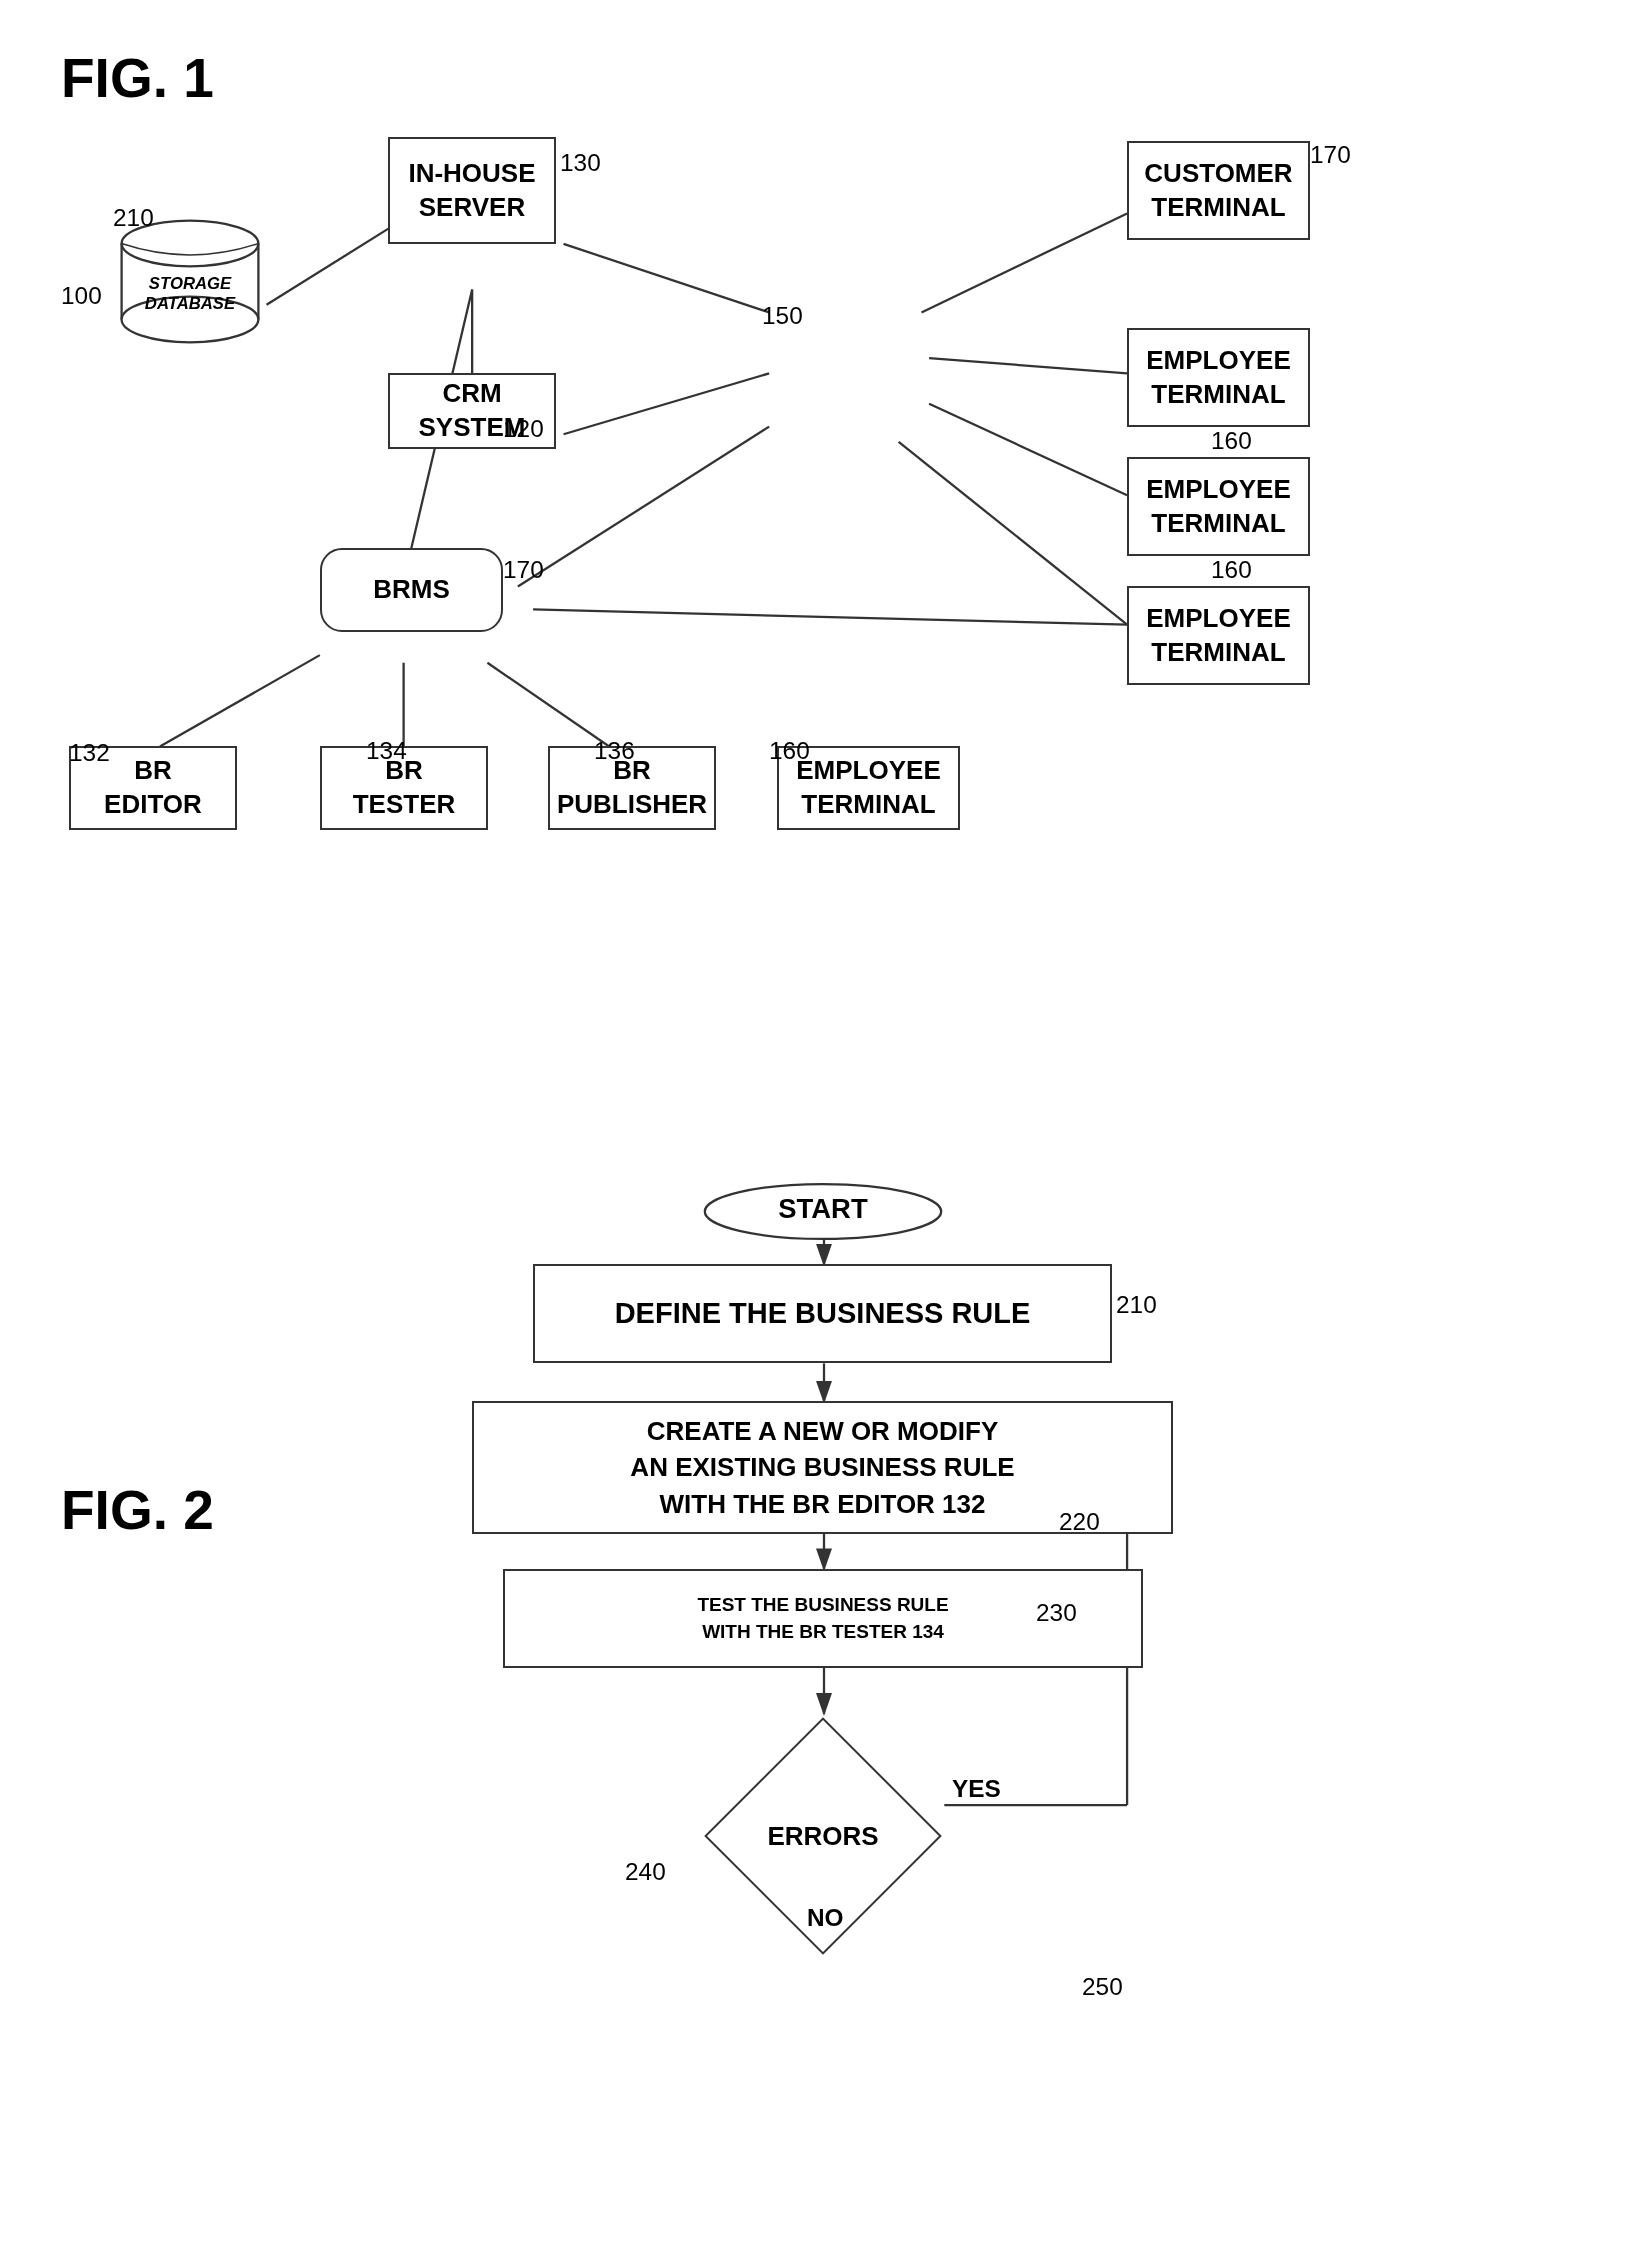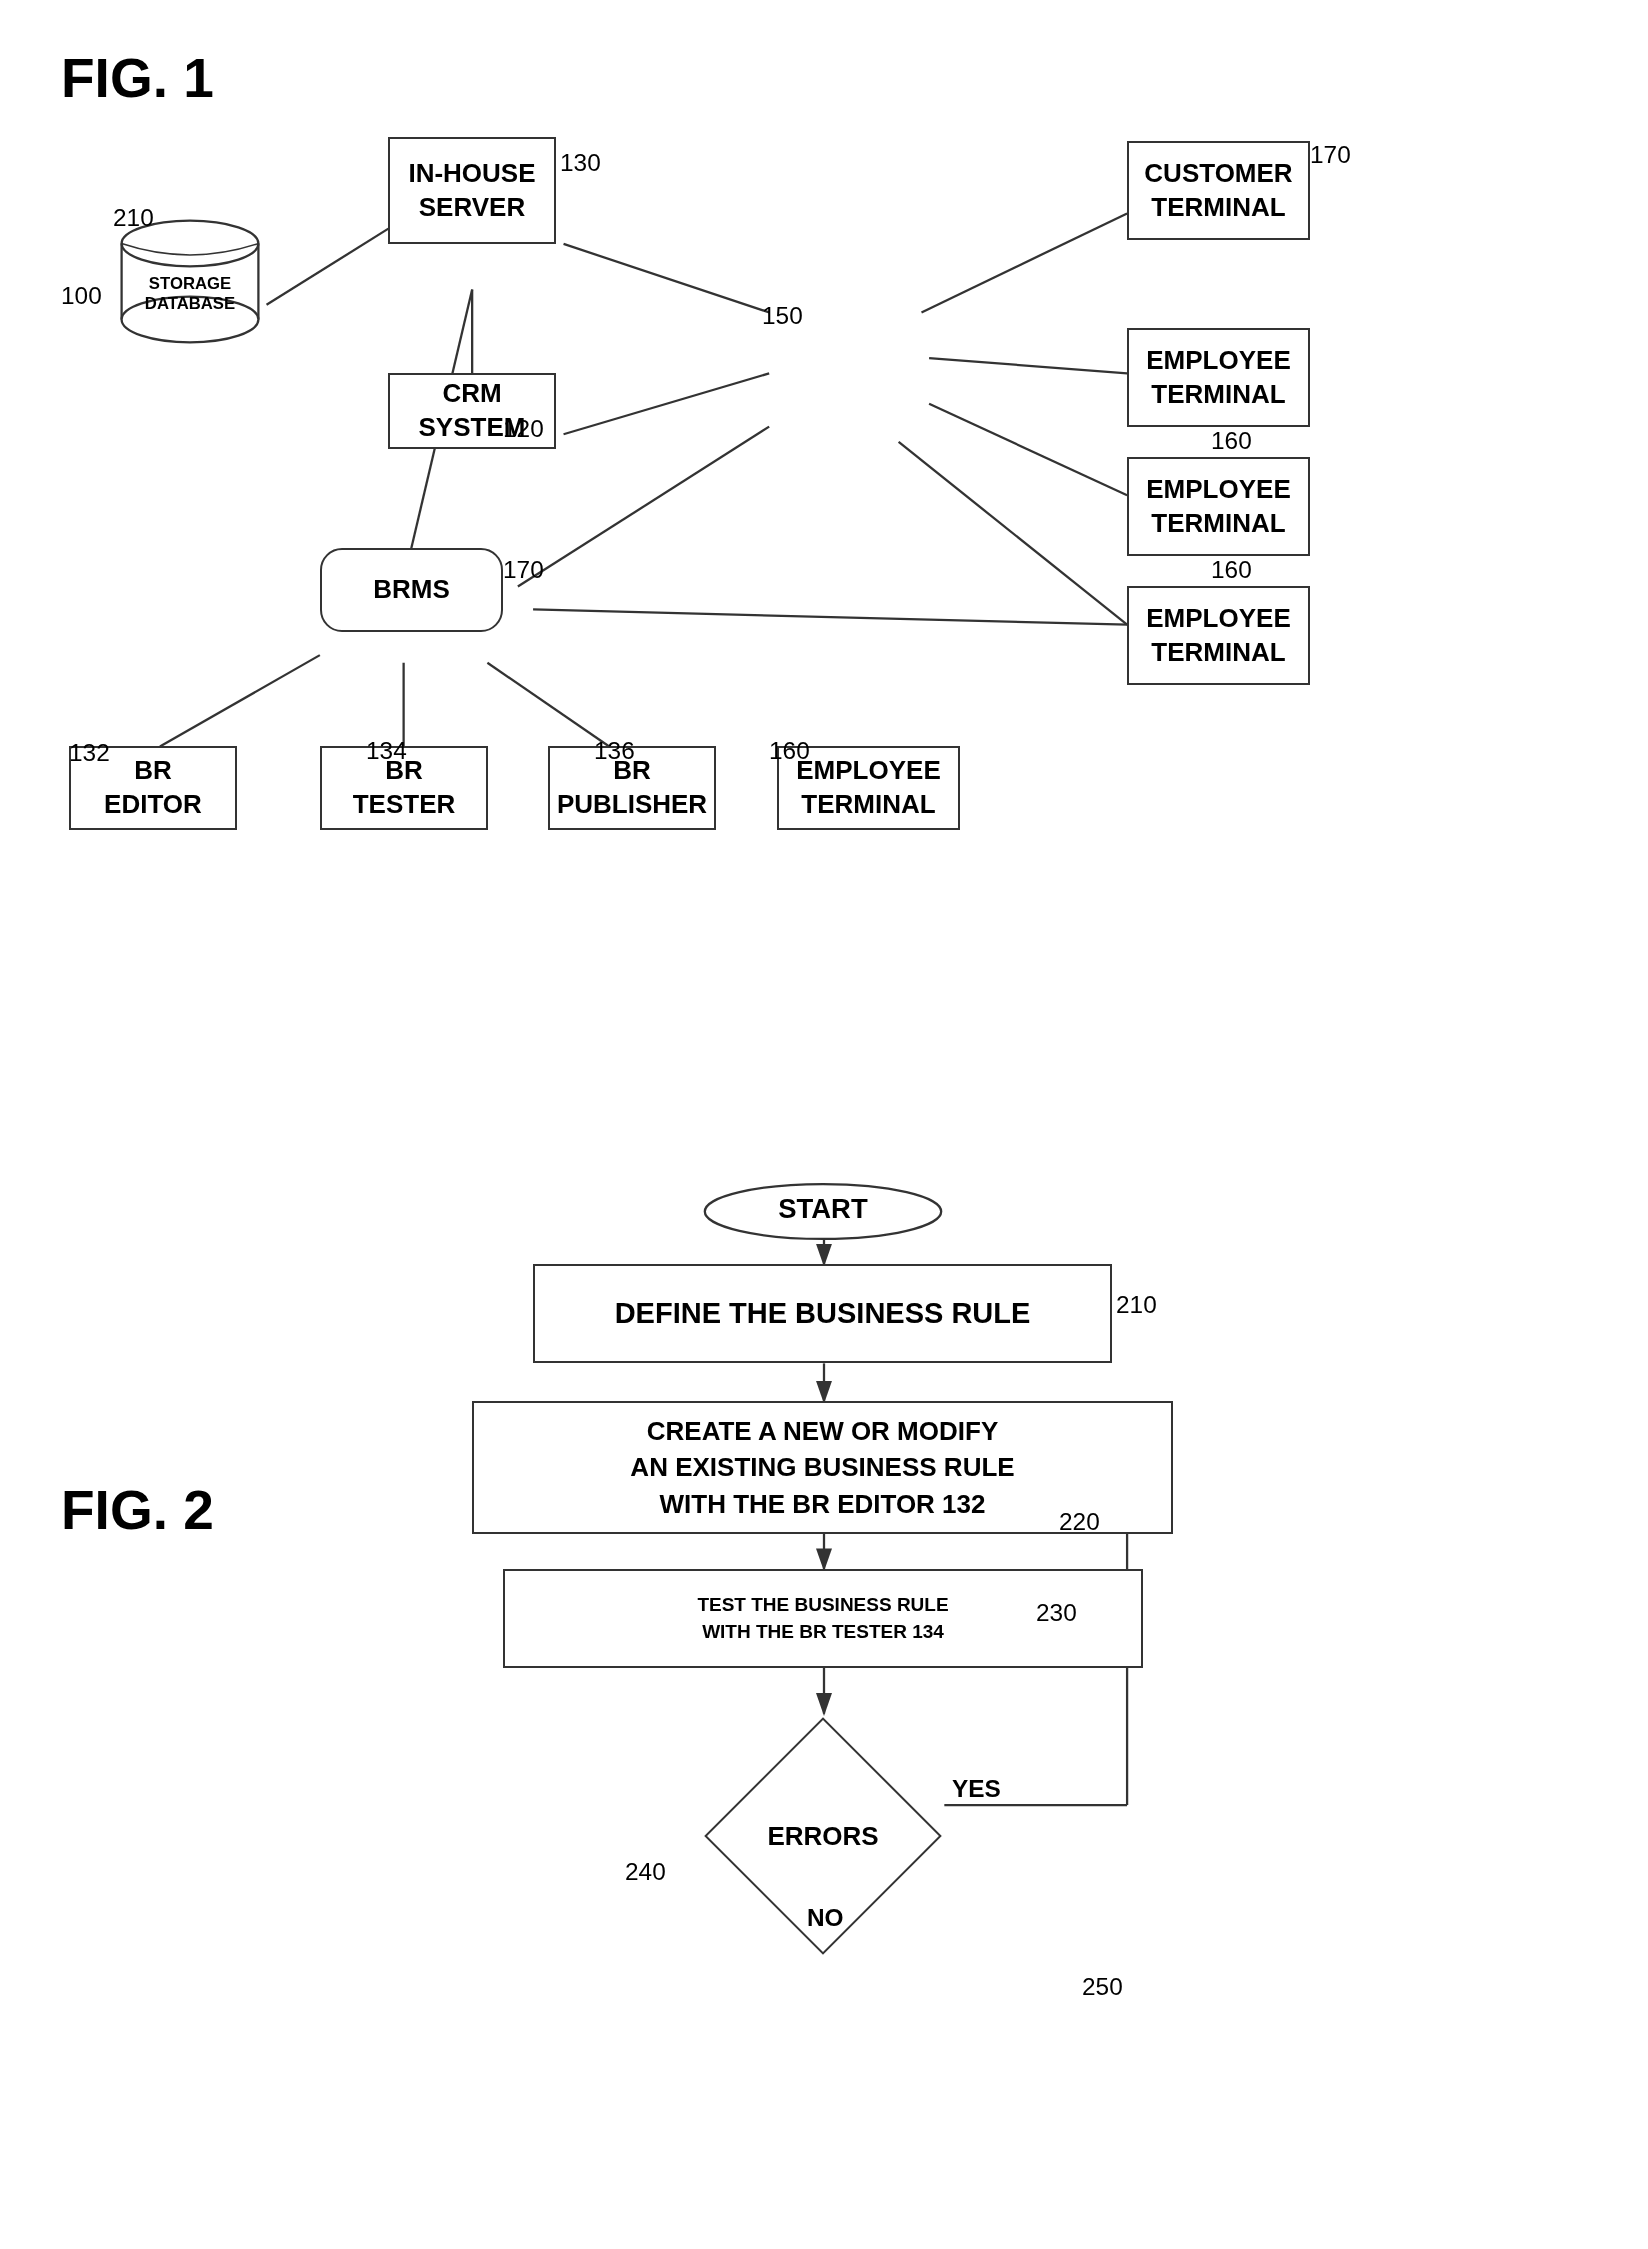--- a/index.html
+++ b/index.html
@@ -69,20 +69,21 @@
     .cylinder {
       position: absolute;
       display: flex;
       align-items: center;
       justify-content: center;
       text-align: left;
       font-size: 26px;
       font-weight: bold;
       font-family: Arial, sans-serif;
       line-height: 1.3;
+      font-style: italic;
     }
 
     
     .flow-box {
       position: absolute;
       border: 2.3px solid #333;
       background: #fff;
       display: flex;
       align-items: center;
       justify-content: center;

